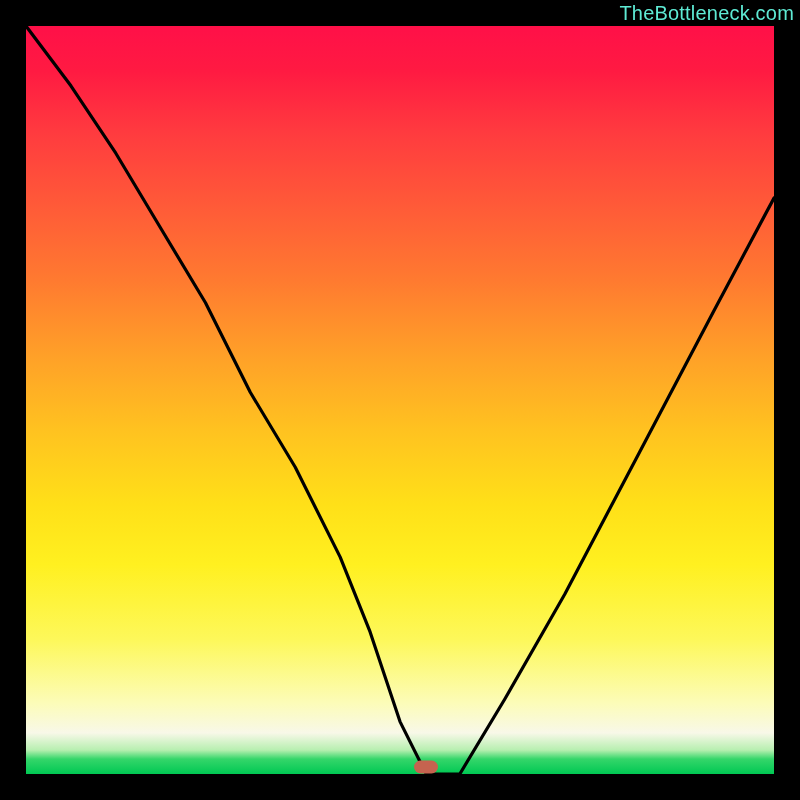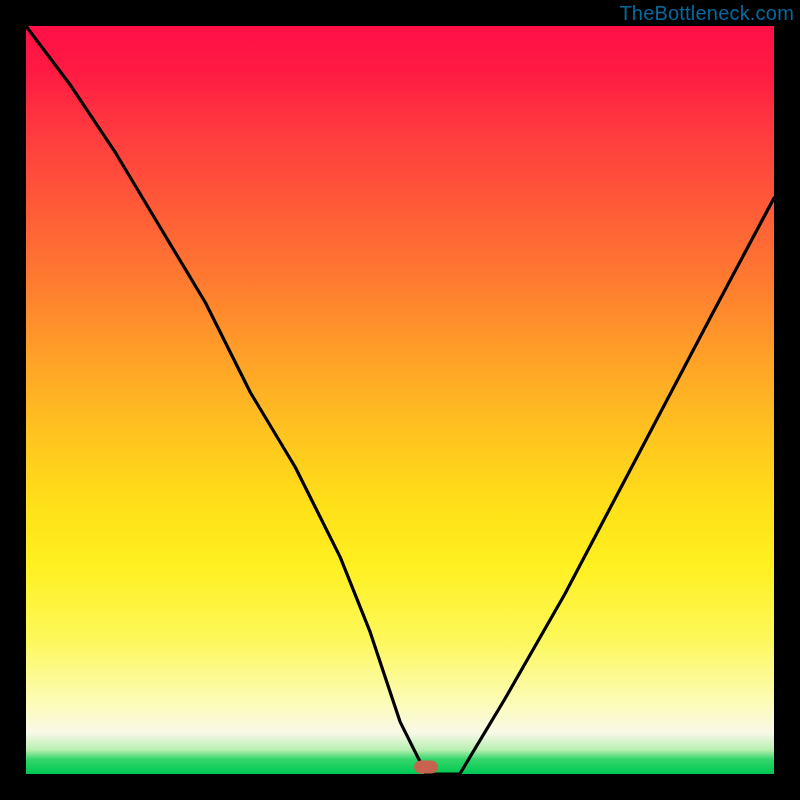--- a/index.html
+++ b/index.html
@@ -74,21 +74,21 @@
     height: 13px;
     background: #c5634f;
     border-radius: 7px;
     transform: translate(-50%, -50%);
   }
 
   .watermark {
     position: absolute;
     top: 2px;
     right: 6px;
-    color: #0369a1;
+    color: #5eead4;
     font-size: 20px;
     letter-spacing: 0.2px;
     user-select: none;
   }
 </style>
 </head>
 <body>
 
 <div class="stage">
   <div class="plot">

